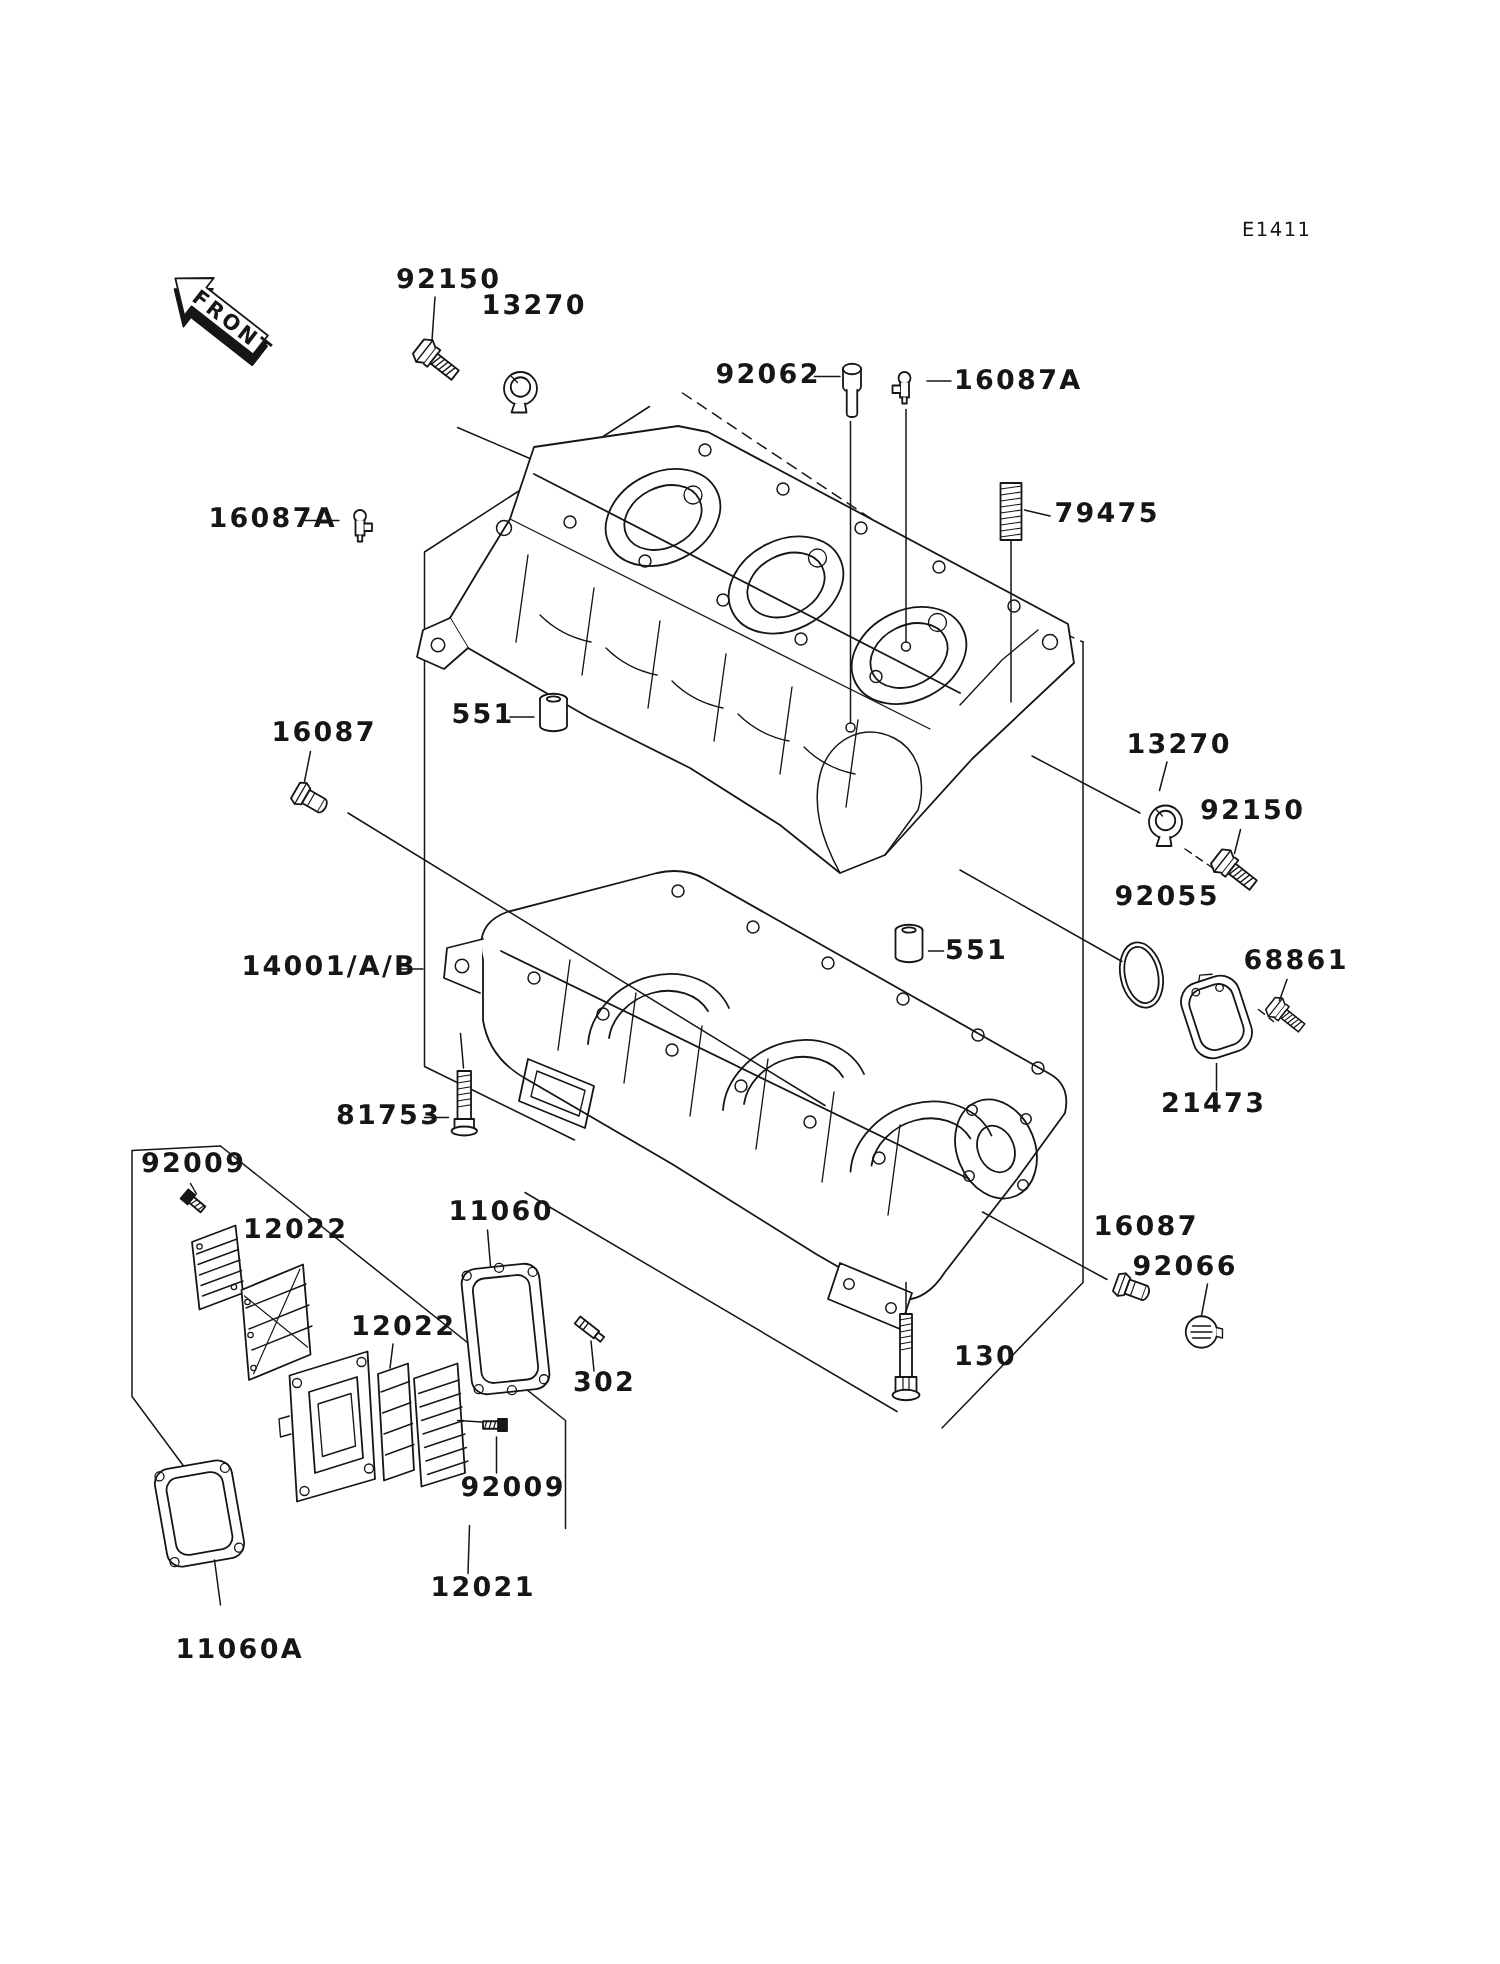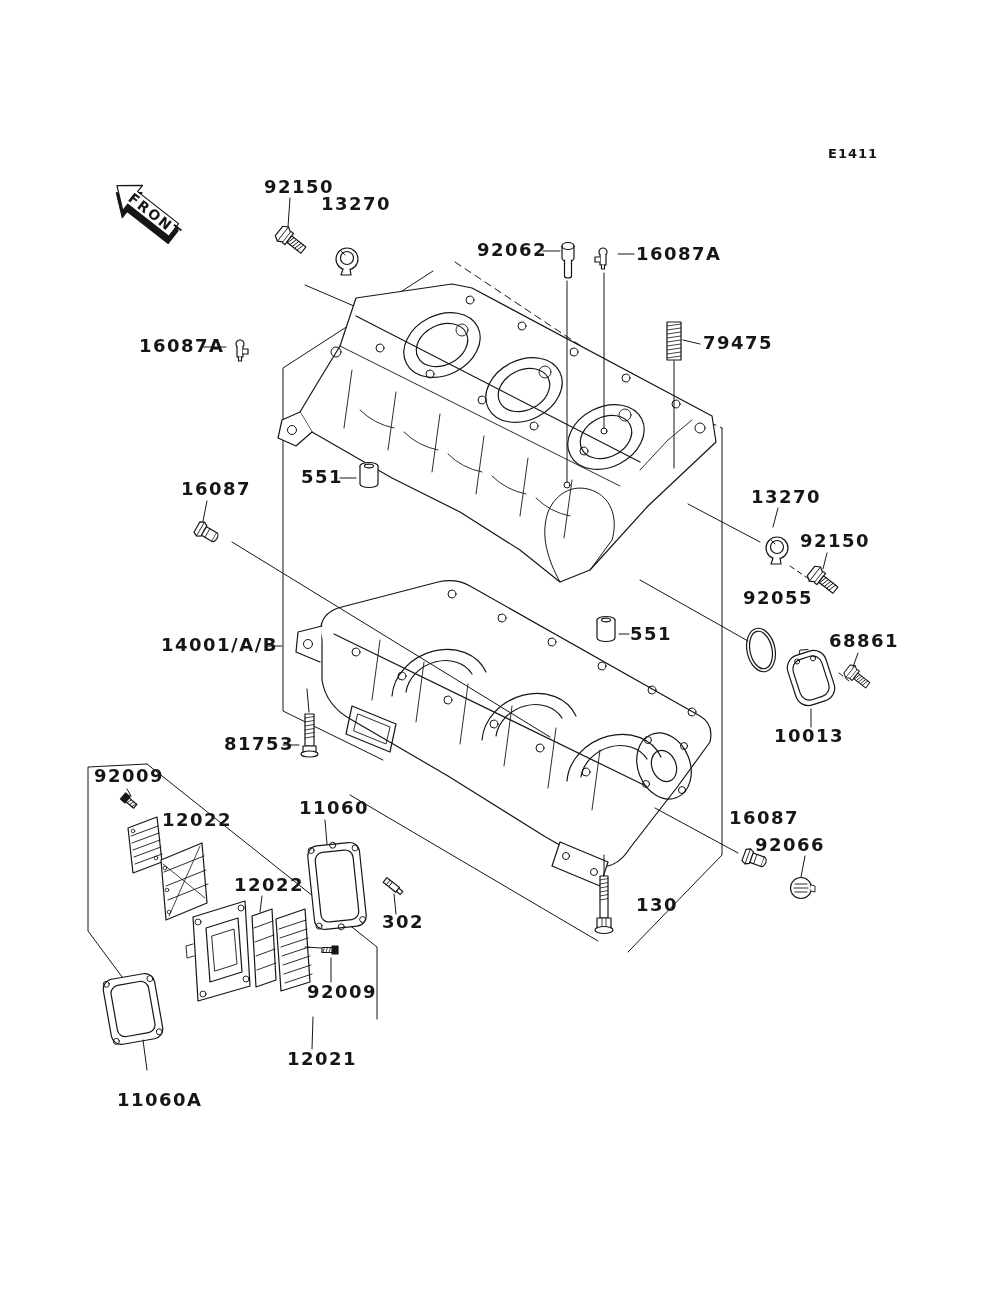--- a/index.html
+++ b/index.html
@@ -2,21 +2,21 @@
 <html><head>
 <meta charset="utf-8">
 <style>
   html,body{margin:0;padding:0;background:#ffffff;}
   body{width:1000px;height:1309px;position:relative;overflow:hidden;
        font-family:"DejaVu Sans",sans-serif;}
   .canvas{position:absolute;left:0;top:0;width:1000px;height:1309px;}
   svg{position:absolute;left:0;top:0;}
   .plbl{position:absolute;font-weight:bold;font-size:18px;letter-spacing:1.5px;
         color:#161616;white-space:nowrap;line-height:1;}
-  .figcode{position:absolute;font-weight:bold;font-size:13px;letter-spacing:1px;
+  .figcode{position:absolute;font-weight:normal;font-size:13px;letter-spacing:1px;
         color:#161616;white-space:nowrap;line-height:1;}
 </style>
 </head>
 <body>
 
 <div class="canvas">
 
 <svg width="1000" height="1309" viewBox="0 0 1000 1309">
   <g stroke="#161616" fill="none" stroke-width="1.2" stroke-linecap="round" stroke-linejoin="round">
 
@@ -374,21 +374,21 @@
 <div class="plbl" style="left:139px;top:337px">16087A</div>
 <div class="plbl" style="left:703px;top:334px">79475</div>
 <div class="plbl" style="left:301px;top:468px">551</div>
 <div class="plbl" style="left:181px;top:480px">16087</div>
 <div class="plbl" style="left:751px;top:488px">13270</div>
 <div class="plbl" style="left:800px;top:532px">92150</div>
 <div class="plbl" style="left:743px;top:589px">92055</div>
 <div class="plbl" style="left:630px;top:625px">551</div>
 <div class="plbl" style="left:829px;top:632px">68861</div>
 <div class="plbl" style="left:161px;top:636px">14001/A/B</div>
-<div class="plbl" style="left:774px;top:727px">10013</div>
+<div class="plbl" style="left:774px;top:727px">21473</div>
 <div class="plbl" style="left:224px;top:735px">81753</div>
 <div class="plbl" style="left:94px;top:767px">92009</div>
 <div class="plbl" style="left:162px;top:811px">12022</div>
 <div class="plbl" style="left:299px;top:799px">11060</div>
 <div class="plbl" style="left:234px;top:876px">12022</div>
 <div class="plbl" style="left:382px;top:913px">302</div>
 <div class="plbl" style="left:307px;top:983px">92009</div>
 <div class="plbl" style="left:287px;top:1050px">12021</div>
 <div class="plbl" style="left:117px;top:1091px">11060A</div>
 <div class="plbl" style="left:636px;top:896px">130</div>

